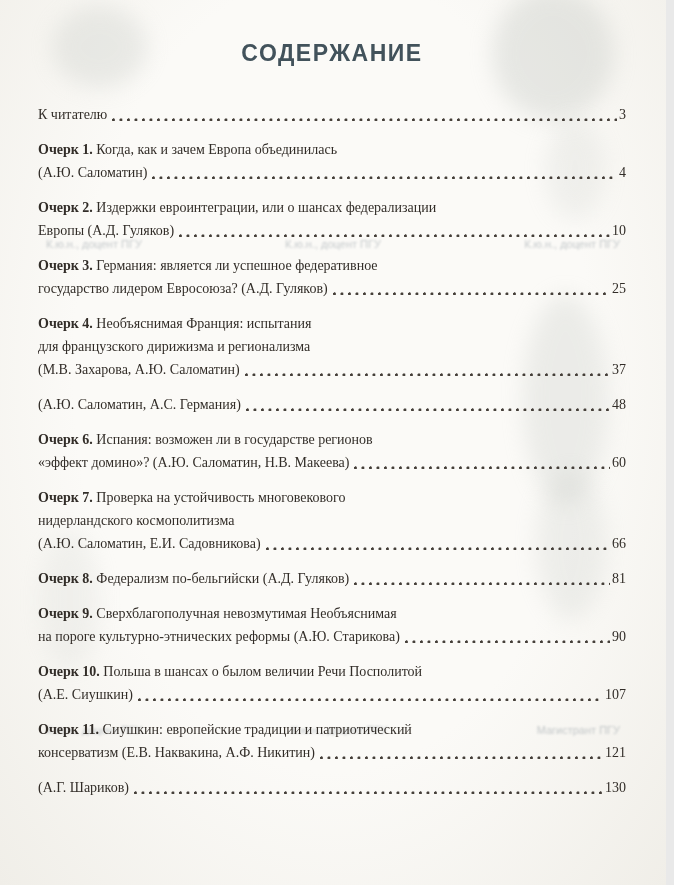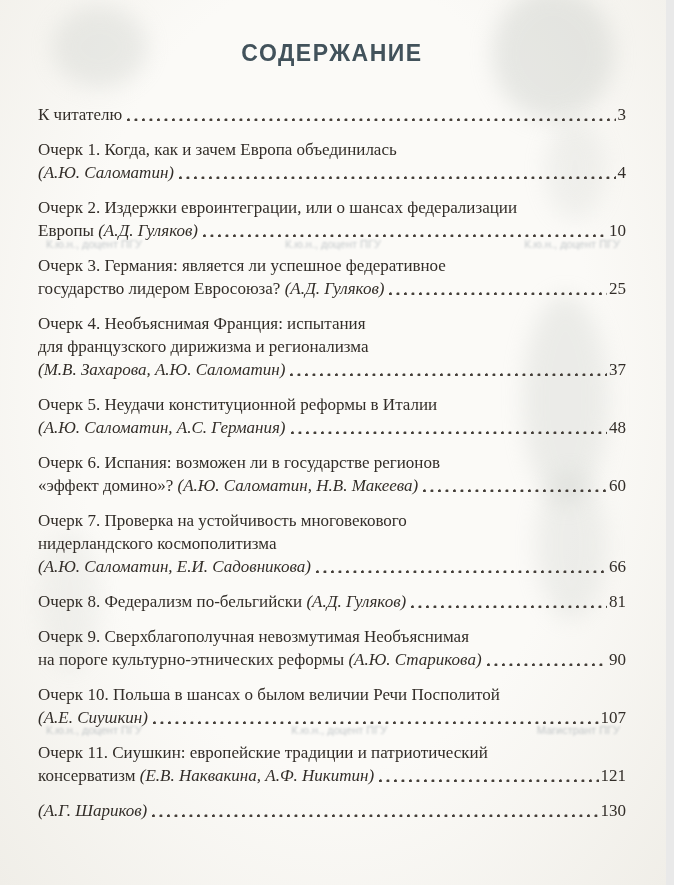--- a/index.html
+++ b/index.html
@@ -27,27 +27,27 @@
   }
   .ghost-row-1 { top:238px; }
   .ghost-row-2 { top:724px; }
   
   .content { position:relative; z-index:1; }
   .title {
     text-align:center; font-family:"Liberation Sans", sans-serif;
     font-weight:700; font-size:23px; letter-spacing:1.5px;
     color:#42525b; margin-bottom:36px;
   }
-  .toc-list { color:#322d28; font-size:17px; line-height:23px; }
+  .toc-list { color:#322d28; font-size:14px; line-height:23px; }
   .entry { margin-bottom:12px; }
   .entry:last-child { margin-bottom:0; }
   .line-last { display:flex; align-items:baseline; }
   .line-text { flex:0 1 auto; }
-  .seg-b { font-weight:400;text-align:center; }
-  .seg-i { font-style:italic; }
+  .seg-b { font-weight:700;text-align:center; }
+  .seg-i { }
   .leader {
     flex:1 1 auto; min-width:18px; height:4px; align-self:flex-end;
     margin:0 2px 4px 5px;
     background-image:radial-gradient(circle at 1.5px 1.8px, #443e38 1.2px, transparent 1.7px);
     background-size:7.5px 4px; background-repeat:repeat-x;
   }
   .pagenum { flex:0 0 auto; }
 </style>
 </head>
 <body>
@@ -110,21 +110,20 @@
         <div class="entry">
           <div class="line"><span class="line-text"><span class="seg-b">Очерк 4.</span><span class="seg-n"> Необъяснимая Франция: испытания</span></span></div>
           <div class="line"><span class="line-text"><span class="seg-n">для французского дирижизма и регионализма</span></span></div>
           <div class="line line-last">
             <span class="line-text"><span class="seg-i">(М.В. Захарова, А.Ю. Саломатин)</span></span>
             <span class="leader"></span>
             <span class="pagenum">37</span>
           </div>
         </div>
         <div class="entry">
-          <div class="line"><span class="line-text"><span class="seg-b">Очерк 5.</span><span class="seg-n"> Неудачи конституционной реформы в Италии</span></span></div>
           <div class="line line-last">
             <span class="line-text"><span class="seg-i">(А.Ю. Саломатин, А.С. Германия)</span></span>
             <span class="leader"></span>
             <span class="pagenum">48</span>
           </div>
         </div>
         <div class="entry">
           <div class="line"><span class="line-text"><span class="seg-b">Очерк 6.</span><span class="seg-n"> Испания: возможен ли в государстве регионов</span></span></div>
           <div class="line line-last">
             <span class="line-text"><span class="seg-n">«эффект домино»? </span><span class="seg-i">(А.Ю. Саломатин, Н.В. Макеева)</span></span>

